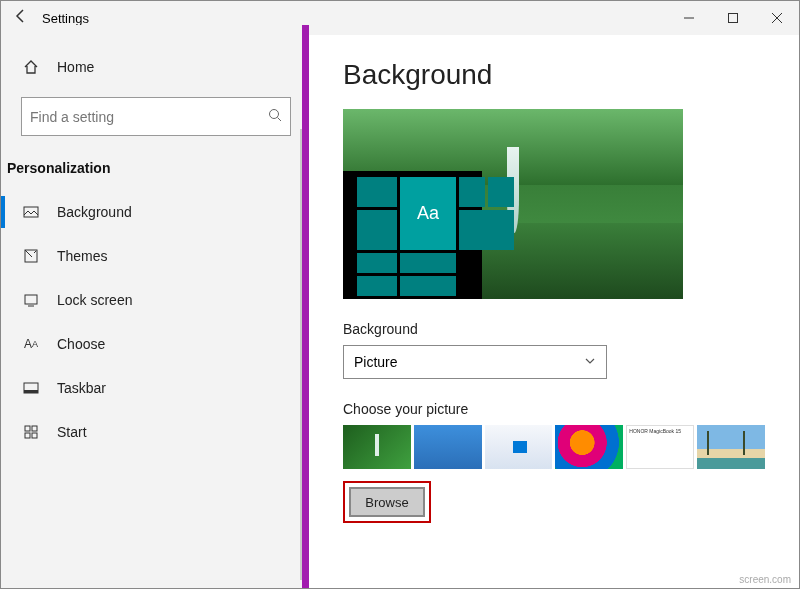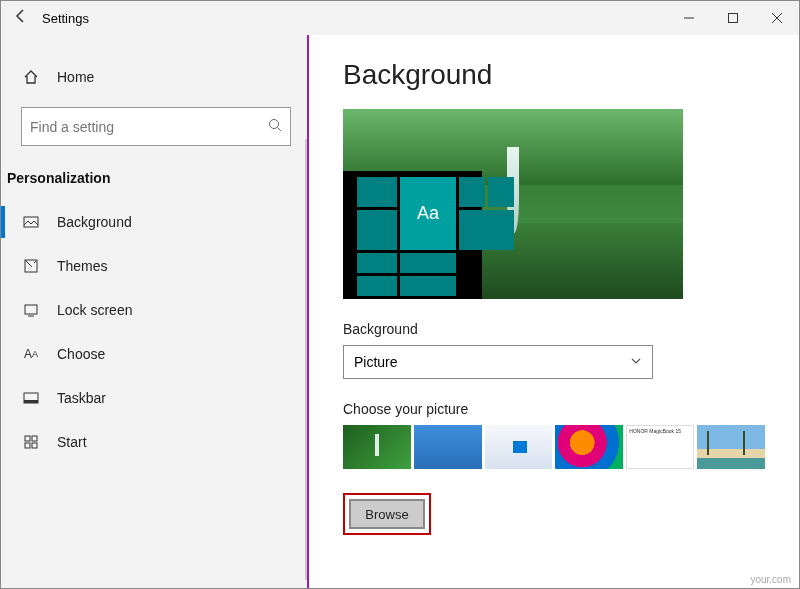--- a/index.html
+++ b/index.html
@@ -4,21 +4,21 @@
   <style>
     * { box-sizing: border-box; margin: 0; padding: 0; font-family: "Segoe UI", sans-serif; }
     body { width: 800px; height: 589px; background: #fff; position: relative; border: 1px solid #888; }
     
     .titlebar { position: absolute; top: 0; left: 0; right: 0; height: 34px; background: #f3f3f3; display: flex; align-items: center; }
     .titlebar .back { width: 40px; text-align: center; font-size: 16px; color: #333; }
     .titlebar .title { font-size: 13px; color: #000000; margin-left: 1px; }
     .titlebar .controls { position: absolute; right: 0; top: 0; display: flex; }
     .titlebar .controls .ctrl { width: 44px; height: 34px; display: flex; align-items: center; justify-content: center; font-size: 12px; color: #333; }
     
-    .sidebar { position: absolute; top: 34px; left: 0; width: 308px; bottom: 0; background: #f3f3f3; padding-top: 20px; border-right: 2px solid #a21caf; }
+    .sidebar { position: absolute; top: 24px; left: 0; width: 308px; bottom: 0; background: #f3f3f3; padding-top: 20px; border-right: 7px solid #a21caf; }
     .home-row, .nav-item { display: flex; align-items: center; height: 44px; padding-left: 20px; font-size: 14px; color: #222; }
     .home-row .icon, .nav-item .icon { width: 20px; margin-right: 16px; display: flex; align-items: center; justify-content: center; }
     .search-wrap { padding: 8px 20px 16px; }
     .search { width: 270px; height: 39px; border: 1px solid #999; background: #fff; display: flex; align-items: center; padding: 0 8px; font-size: 14px; color: #777; justify-content: space-between; }
     .cat-label { padding: 8px 6px 14px; font-size: 14px; font-weight: 600; color: #111; }
     .nav-item.active { position: relative; font-weight: 400; }
     .nav-item.active::before { content: ""; position: absolute; left: 0; top: 6px; bottom: 6px; width: 4px; background: #0078d7; }
     
     .content { position: absolute; top: 34px; left: 308px; right: 0; bottom: 0; padding: 24px 34px 10px; background: #fff; overflow: hidden; }
     .page-title { font-size: 28px; font-weight: 400; color: #222; margin-bottom: 18px; }
@@ -33,35 +33,35 @@
     .tiles { flex: 1; padding: 6px; display: grid; grid-template-columns: 40px 56px 26px 26px; grid-template-rows: 30px 40px 20px 20px; gap: 3px; }
     .t { background: #008080; }
     .aa { grid-column: 2; grid-row: 1 / span 2; background: #00a0a0; display: flex; align-items: center; justify-content: center; color: #fff; font-size: 18px; }
     .t1 { grid-column: 1; grid-row: 1; } .t2 { grid-column: 1; grid-row: 2; }
     .t3 { grid-column: 3; grid-row: 1; } .t4 { grid-column: 4; grid-row: 1; }
     .t5 { grid-column: 3 / span 2; grid-row: 2; }
     .t6 { grid-column: 1; grid-row: 3; } .t7 { grid-column: 2; grid-row: 3; }
     .t8 { grid-column: 1; grid-row: 4; } .t9 { grid-column: 2; grid-row: 4; }
     
     .field-label { font-size: 14px; color: #222; margin-top: 22px; margin-bottom: 8px; }
-    .dropdown { width: 310px; height: 34px; border: 1px solid #888; display: flex; align-items: center; padding: 0 10px; justify-content: space-between; font-size: 14px; background: #fff; }
+    .dropdown { width: 264px; height: 34px; border: 1px solid #888; display: flex; align-items: center; padding: 0 10px; justify-content: space-between; font-size: 14px; background: #fff; }
     
     .thumbs { display: flex; gap: 3px; margin-top: 4px; }
     .thumb { width: 68px; height: 44px; }
     .thumb.gr { background: linear-gradient(135deg, #1e5f1e, #3fa03f); position: relative; }
     .thumb.gr::after { content: ""; position: absolute; left: 50%; top: 20%; width: 4px; height: 50%; background: #dfefe8; transform: translateX(-50%); }
     .thumb.bl { background: linear-gradient(#3d8fdc, #2b6fb8); }
     .thumb.w10 { background: linear-gradient(#f5f7fb, #d8e2f0); position: relative; }
     .thumb.w10::after { content: ""; position: absolute; left: 42%; top: 36%; width: 14px; height: 12px; background: #0078d7; }
     .thumb.umb { background: radial-gradient(circle at 40% 40%, #ff8c00 0 25%, #e00078 26% 50%, #0070d0 51% 75%, #00b060 76% 100%); }
     .thumb.ad { background: #fff; border: 1px solid #ddd; font-size: 5px; color: #333; padding: 2px; line-height: 1.2; }
     .thumb.beach { background: linear-gradient(#7eb8e4 0 55%, #e6d5a8 55% 75%, #4a9a9a 75% 100%); position: relative; }
     .thumb.beach::after { content: ""; position: absolute; left: 10px; top: 6px; width: 2px; height: 24px; background: #3a4a2a; box-shadow: 36px 0 #3a4a2a; }
     
-    .browse-wrap { margin-top: 24px; display: inline-block; border: 2px solid #c00000; padding: 4px; }
+    .browse-wrap { margin-top: 12px; display: inline-block; border: 2px solid #c00000; padding: 4px; }
     .browse-btn { width: 76px; height: 30px; background: #ccc; border: 2px solid #888; font-size: 13px; display: flex; align-items: center; justify-content: center; color: #222; }
     
     .watermark { position: absolute; bottom: 3px; right: 8px; font-size: 10px; color: #aaa; }
     .vscroll { position: absolute; right: 0; top: 104px; bottom: 8px; width: 2px; background: #c8c8c8; }
   </style>
 </head>
 <body>
 
 <div class="titlebar">
   <div class="back">
@@ -211,13 +211,13 @@
     <div class="thumb umb"></div>
     <div class="thumb ad">HONOR MagicBook 15</div>
     <div class="thumb beach"></div>
   </div>
 
   <div class="browse-wrap">
     <div class="browse-btn">Browse</div>
   </div>
 </div>
 
-<div class="watermark">your.com</div>
+<div class="watermark">screen.com</div>
 
 </body></html>

